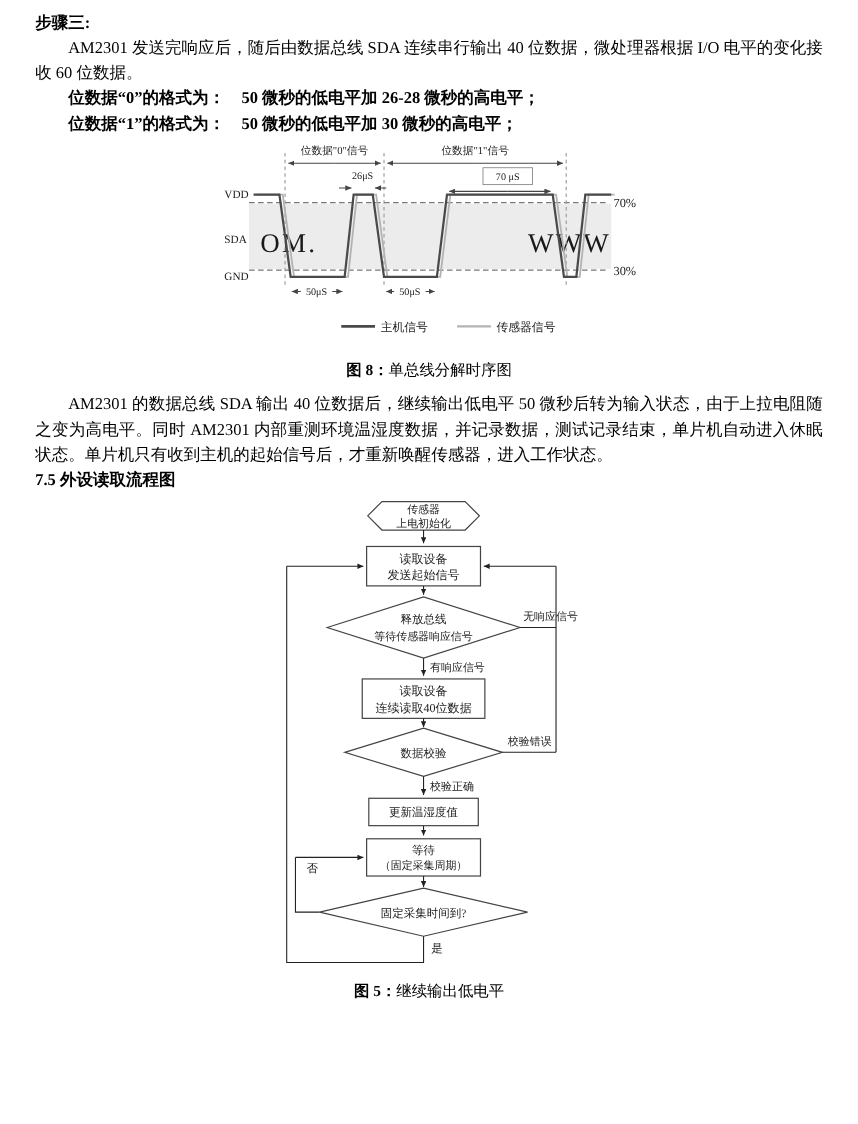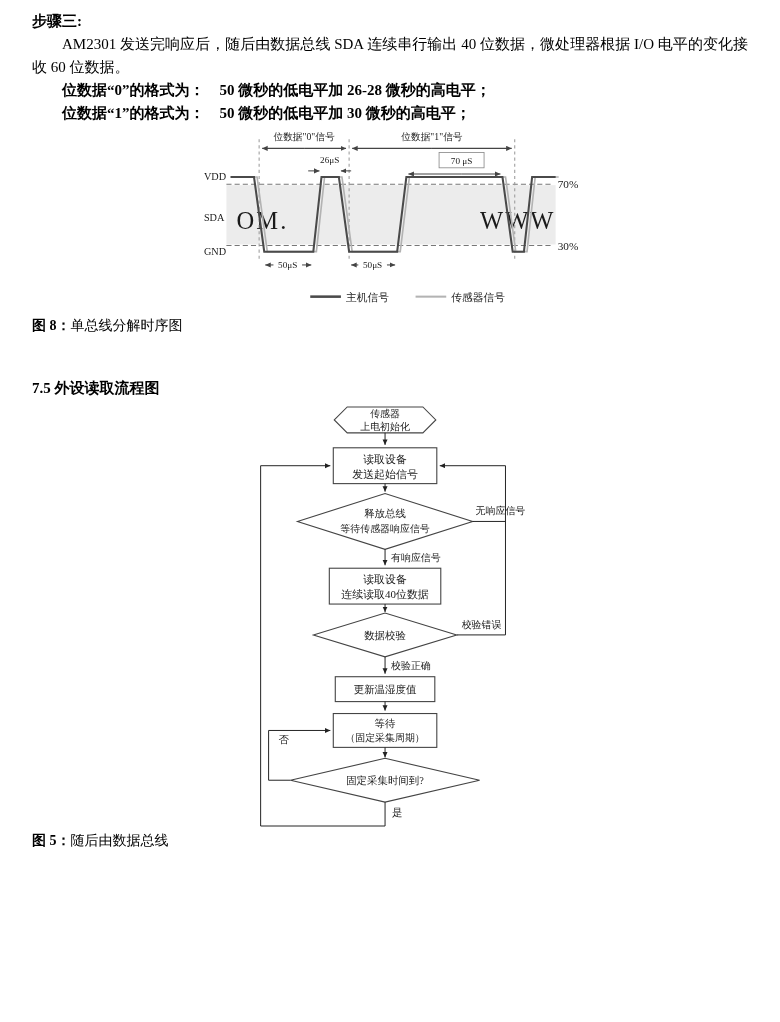--- a/index.html
+++ b/index.html
@@ -5,22 +5,22 @@
   html,body { margin:0; padding:0; }
   body {
     width:780px; height:1022px; background:#ffffff; color:#000;
     font-family:"Liberation Serif","DejaVu Serif",serif;
     font-size:15px; line-height:23px; overflow:hidden;
   }
   .page { padding:10px 32px 0 32px; }
   .b { font-weight:bold; }
   .para { margin:0; text-align:justify; text-indent:2em; }
   .ln { text-indent:2em;font-weight:bold; }
-  .sec { font-weight:bold; margin-top:40px; }
-  .caption { font-size:14px; margin-top:2px; line-height:22px; }
+  .sec { font-weight:bold; }
+  .caption { text-align:center; font-size:14px; margin-top:14px; line-height:22px; }
   .caption .b { font-weight:bold; }
   svg { display:block; }
   svg text { font-family:"Liberation Serif","DejaVu Serif",serif; fill:#1a1a1a; }
   .fig8 { margin:6px auto 0 auto; }
   .fig9 { margin:4px 0 0 198px; }
   .mt8 { margin-top:8px; }
 </style>
 </head>
 <body>
 
@@ -82,20 +82,21 @@
     <text x="173" y="134" font-size="9" text-anchor="middle">50μS</text>
 
     <line x1="112" y1="162" x2="142" y2="162" stroke="#4a4a4a" stroke-width="2.5"></line>
     <text x="147" y="166" font-size="10.5">主机信号</text>
     <line x1="215" y1="162" x2="245" y2="162" stroke="#b3b3b3" stroke-width="2"></line>
     <text x="250" y="166" font-size="10.5">传感器信号</text>
   </svg>
 
   <div class="caption"><span class="b">图 8：</span><span>单总线分解时序图</span></div>
 
+  <p class="para mt8">AM2301 的数据总线 SDA 输出 40 位数据后，继续输出低电平 50 微秒后转为输入状态，由于上拉电阻随之变为高电平。同时 AM2301 内部重测环境温湿度数据，并记录数据，测试记录结束，单片机自动进入休眠状态。单片机只有收到主机的起始信号后，才重新唤醒传感器，进入工作状态。</p>
 
   <div class="sec">7.5 外设读取流程图</div>
 
   <svg class="fig9" width="330" height="424" viewBox="0 0 330 426">
     <defs>
       <marker id="a9" markerWidth="7" markerHeight="6" refX="5.4" refY="2.5" orient="auto">
         <path d="M0,0 L5.5,2.5 L0,5 Z" fill="#222"></path>
       </marker>
     </defs>
 
@@ -151,15 +152,15 @@
 
     <text x="48" y="341" font-size="10.5">否</text>
     <path d="M60,378 H38 V328" fill="none" stroke="#222" stroke-width="1"></path>
     <line x1="38" y1="328" x2="100" y2="328" stroke="#222" stroke-width="1" marker-end="url(#a9)"></line>
 
     <text x="162" y="414" font-size="10.5">是</text>
     <path d="M155,400 V424 H30 V62" fill="none" stroke="#222" stroke-width="1"></path>
     <line x1="30" y1="62" x2="100" y2="62" stroke="#222" stroke-width="1" marker-end="url(#a9)"></line>
   </svg>
 
-  <div class="caption"><span class="b">图 5：</span><span>随后由数据总线</span></div>
+  <div class="caption"><span class="b">图 5：</span><span>继续输出低电平</span></div>
 
 </div>
 
 </body></html>

